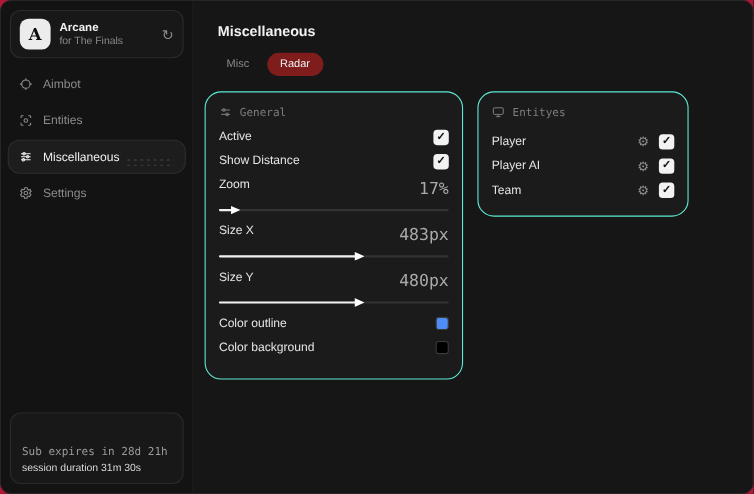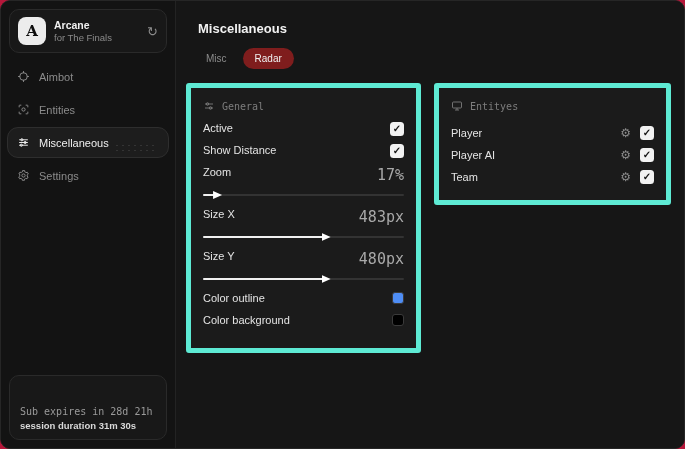--- a/index.html
+++ b/index.html
@@ -21,31 +21,31 @@
   .category { color:#6f6f6f; font-size:9.5px; margin:8px 0 4px 12px; }
   .nav { display:flex; flex-direction:column; gap:2px; padding:0 6px; }
   .nav-item { display:flex; align-items:center; gap:9px; color:#8b8b8b; font-size:11px; padding:8px 8px 8px 9px; border:1px solid transparent; border-radius:11px; cursor:pointer; position:relative; }
   .nav-item svg { width:13px; height:13px; stroke:currentColor; fill:none; stroke-width:1.8; }
   .nav-item.active { background:#1d1d1d; border-color:#2e2e2e; color:#efefef; }
   .nav-item.active::after { content:""; position:absolute; right:10px; bottom:6px; width:44px; height:8px;
     background-image:radial-gradient(#3a3a3a 1px, transparent 1.2px); background-size:6px 5px; opacity:.8; }
   .side-spacer { flex:1; }
   .status-card { margin:8px; border:1px solid #2a2a2a; border-radius:10px; background:#181818; padding:8px 10px; }
   .status-line1 { font-family:"DejaVu Sans Mono", monospace; color:#9a9a9a; font-size:10px; margin-bottom:3px;margin-top:22px; }
-  .status-line2 { color:#d9d9d9; font-size:9.5px; font-weight:bold; }
+  .status-line2 { color:#d9d9d9; font-size:9.5px; font-weight:normal; }
   
   .main { flex:1; background:#161616; padding:14px 14px 0 10px; }
   .page-title { color:#f2f2f2; font-size:13px; font-weight:bold; margin:6px 0 12px 12px; }
   .tabs { display:flex; align-items:center; gap:4px; margin:0 0 14px 8px; }
   .tab { color:#8b8b8b; font-size:10px; padding:5px 12px; border-radius:14px; cursor:pointer; }
   .tab.active { background:#7f1d1d; color:#f0f0f0; }
   .panels { display:flex; align-items:flex-start; gap:13px; }
-  .panel { background:#1b1b1b; border:5px solid #5eead4; border-radius:3px; padding:10px 12px 12px 12px; }
+  .panel { background:#1b1b1b; border:1px solid #5eead4; border-radius:15px; padding:10px 12px 12px 12px; }
   .panel-general { width:235px; }
-  .panel-entities { width:237px; }
+  .panel-entities { width:192px; }
   .panel-head { display:flex; align-items:center; gap:7px; color:#7d7d7d; font-family:"DejaVu Sans Mono", monospace; font-size:10px; margin:2px 0 10px 0; }
   .panel-head svg { width:12px; height:12px; stroke:currentColor; fill:none; stroke-width:1.8; }
   .row { display:flex; justify-content:space-between; min-height:22px; }
   .row-label { color:#e4e4e4; font-size:11px; }
   .row-value { color:#a9a9a9; font-family:"DejaVu Sans Mono", monospace; font-size:15px; }
   .checkbox { width:14px; height:14px; border-radius:3.5px; background:#f2f2f2; display:flex; align-items:center; justify-content:center; cursor:pointer; }
   .checkbox::after { content:"✓"; color:#111; font-size:10px; font-weight:bold; line-height:1; }
   .slider { position:relative; height:10px; margin:2px 0 8px 0; cursor:pointer; }
   .slider .track { position:absolute; left:0; right:0; top:4px; height:2px; background:#333; border-radius:1px; }
   .slider .fill { position:absolute; left:0; top:4px; height:2px; background:#f0f0f0; border-radius:1px; }

